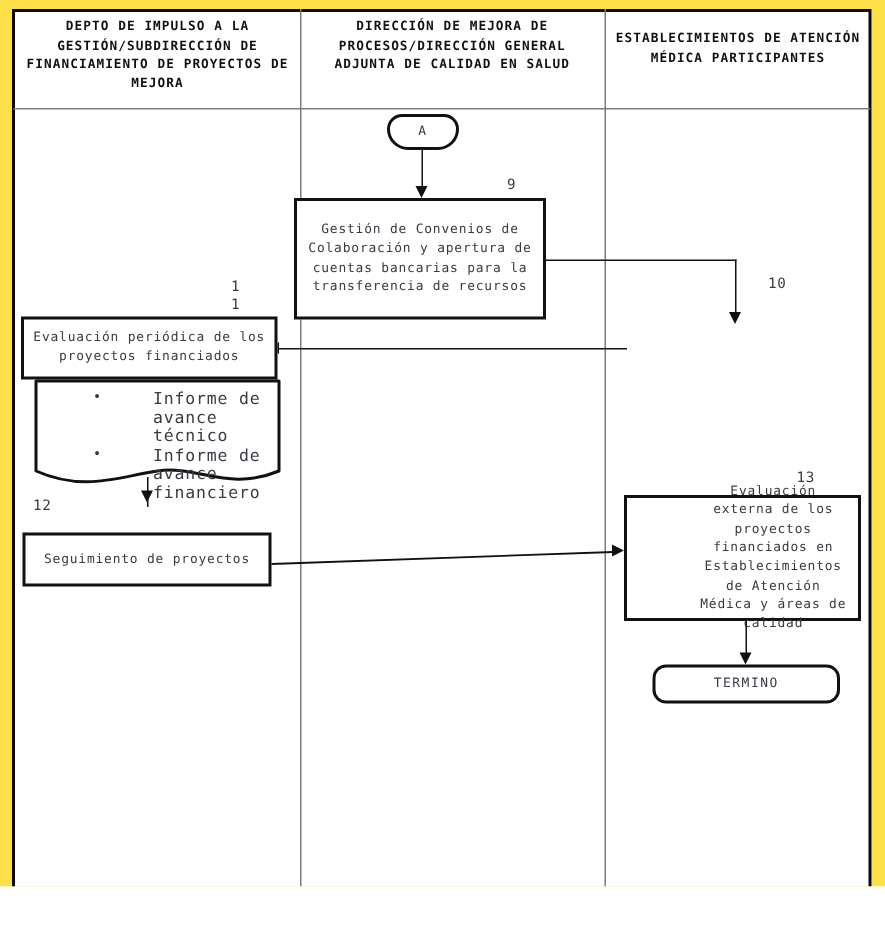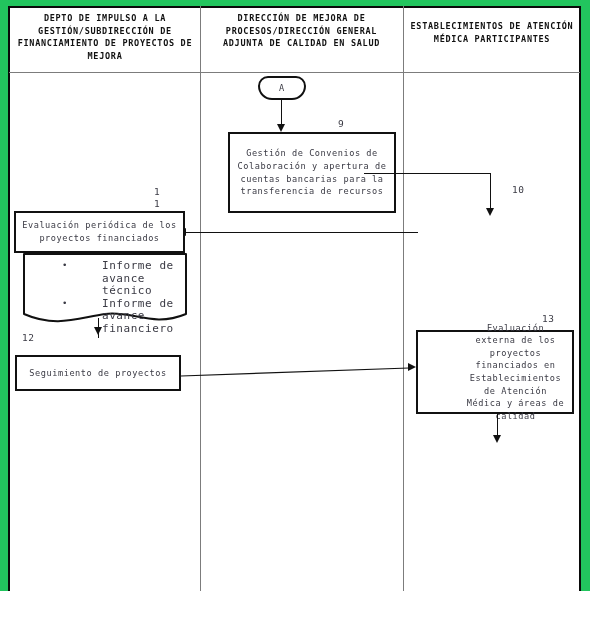--- a/index.html
+++ b/index.html
@@ -8,21 +8,21 @@
     background: #ffffff;
   }
   body {
     font-family: "DejaVu Sans Mono", "Liberation Mono", monospace;
   }
   #page {
     position: relative;
     width: 590px;
     height: 591px;
     overflow: hidden;
-    background: #22c55e;
+    background: #fde047;
   }
 
   
   .frame {
     position: absolute;
     left: 8px;
     top: 6px;
     width: 573px;
     height: 615px;
     border: 2px solid #0a0a0a;
@@ -193,21 +193,21 @@
   <div class="lane-head l1">DEPTO DE IMPULSO A LA GESTIÓN/SUBDIRECCIÓN DE FINANCIAMIENTO DE PROYECTOS DE MEJORA</div>
   <div class="lane-head l2">DIRECCIÓN DE MEJORA DE PROCESOS/DIRECCIÓN GENERAL ADJUNTA DE CALIDAD EN SALUD</div>
   <div class="lane-head l3">ESTABLECIMIENTOS DE ATENCIÓN MÉDICA PARTICIPANTES</div>
 
   <div class="term conn-a" style="left:258px; top:76px; width:48px; height:24px;">A</div>
 
   <div class="ln v" style="left:281px; top:100px; height:27px;"></div>
   <div class="arrow-down" style="left:277px; top:124px;"></div>
 
   <div class="num" style="left:338px; top:118px;">9</div>
-  <div class="pbox" style="left:196px; top:132px; width:168px; height:81px;margin-left:32px;">Gestión de Convenios de Colaboración y apertura de cuentas bancarias para la transferencia de recursos</div>
+  <div class="pbox" style="left:196px; top:132px; width:168px; height:81px;">Gestión de Convenios de Colaboración y apertura de cuentas bancarias para la transferencia de recursos</div>
 
   <div class="ln h" style="left:364px; top:173px; width:127px;"></div>
   <div class="ln v" style="left:490px; top:173px; height:38px;"></div>
   <div class="arrow-down" style="left:486px; top:208px;"></div>
 
   <div class="num" style="left:512px; top:184px;">10</div>
 
   <div class="ln h" style="left:186px; top:232px; width:232px;"></div>
   <div class="arrow-left" style="left:178px; top:228px;"></div>
 
@@ -233,20 +233,21 @@
   <div class="num" style="left:22px; top:332px;">12</div>
   <div class="pbox" style="left:15px; top:355px; width:166px; height:36px;">Seguimiento de proyectos</div>
 
   <div class="diag" style="left:181px; top:360px;">
     <svg width="235" height="22" viewBox="0 0 235 22">
       <line x1="0" y1="16" x2="228" y2="8" stroke="#111111" stroke-width="1.2"></line>
     </svg>
   </div>
   <div class="arrow-right" style="left:408px; top:363px;"></div>
 
-  <div class="num" style="left:542px; top:313px;">13</div>
+  <div class="num" style="left:531px; top:313px;">13</div>
   <div class="pbox" style="left:416px; top:330px; width:158px; height:84px;padding-left:46px;">Evaluación externa de los proyectos financiados en Establecimientos de Atención Médica y áreas de calidad</div>
 
   <div class="ln v" style="left:497px; top:414px; height:26px;"></div>
   <div class="arrow-down" style="left:493px; top:435px;"></div>
 
+  <div class="term" style="left:435px; top:443px; width:125px; height:26px;">TERMINO</div>
 
 </div>
 
 </body></html>

